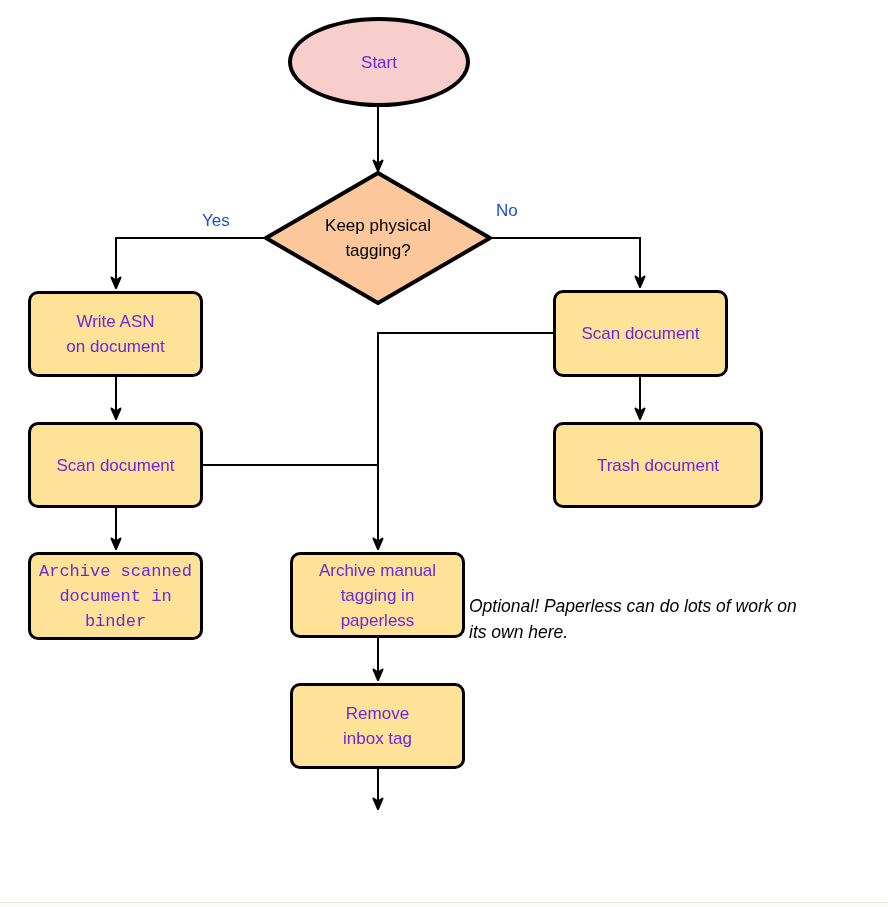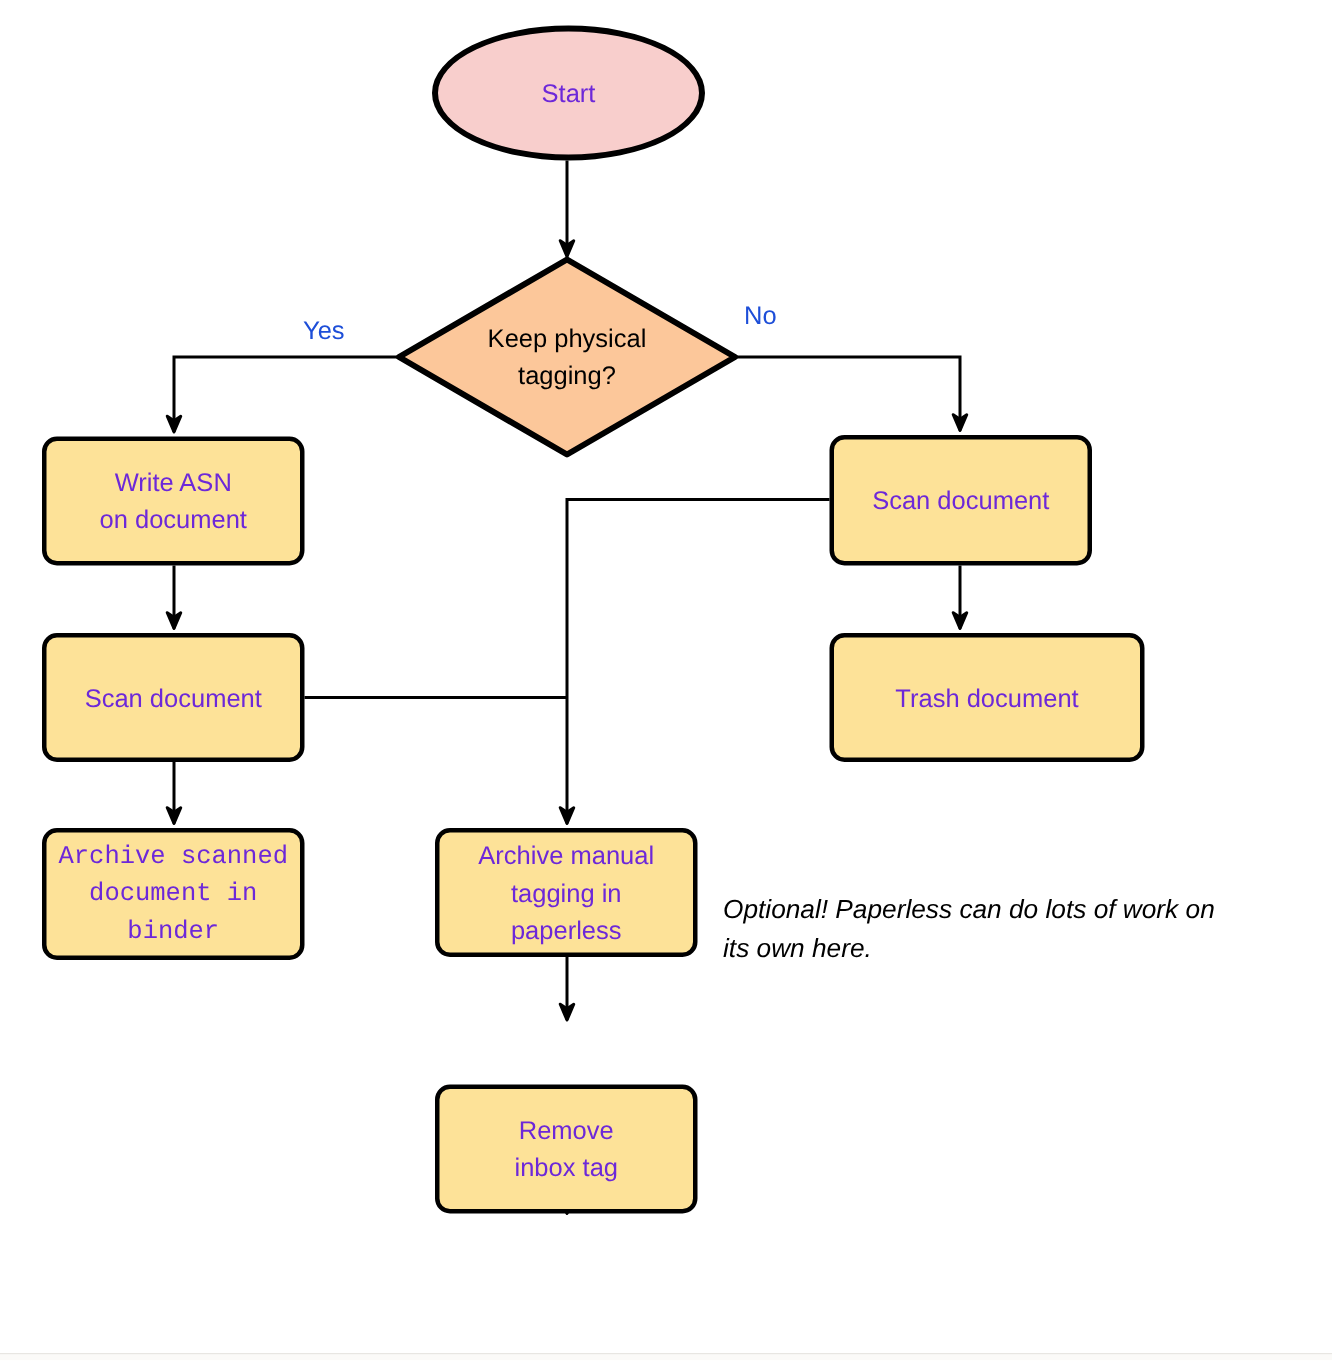--- a/index.html
+++ b/index.html
@@ -77,21 +77,21 @@
   }
   .edge-label {
     position: absolute;
     font-size: 17px;
     line-height: 22px;
     color: #1d4ed8;
     text-align: left;
   }
   .note {
     position: absolute;
-    left: 482px;
+    left: 469px;
     top: 593px;
     width: 400px;
     font-size: 17.5px;
     line-height: 26px;
     font-style: italic;
     color: #000;
     white-space: pre-line;
   }
   .bottom-edge {
     position: absolute;
@@ -160,20 +160,20 @@
 
   <div class="node process" style="left:553px; top:422px; width:210px; height:86px;">Trash document</div>
 
   <div class="node process" style="left:290px; top:552px; width:175px; height:86px;">Archive manual
 tagging in
 paperless</div>
 
   <div class="note">Optional! Paperless can do lots of work on
 its own here.</div>
 
-  <div class="node process" style="left:290px; top:683px; width:175px; height:86px;margin-top:40px;">Remove
+  <div class="node process" style="left:290px; top:683px; width:175px; height:86px;">Remove
 inbox tag</div>
 
 
   <div class="bottom-edge"></div>
   <div class="bottom-strip"></div>
 
 </div>
 
 </body></html>

